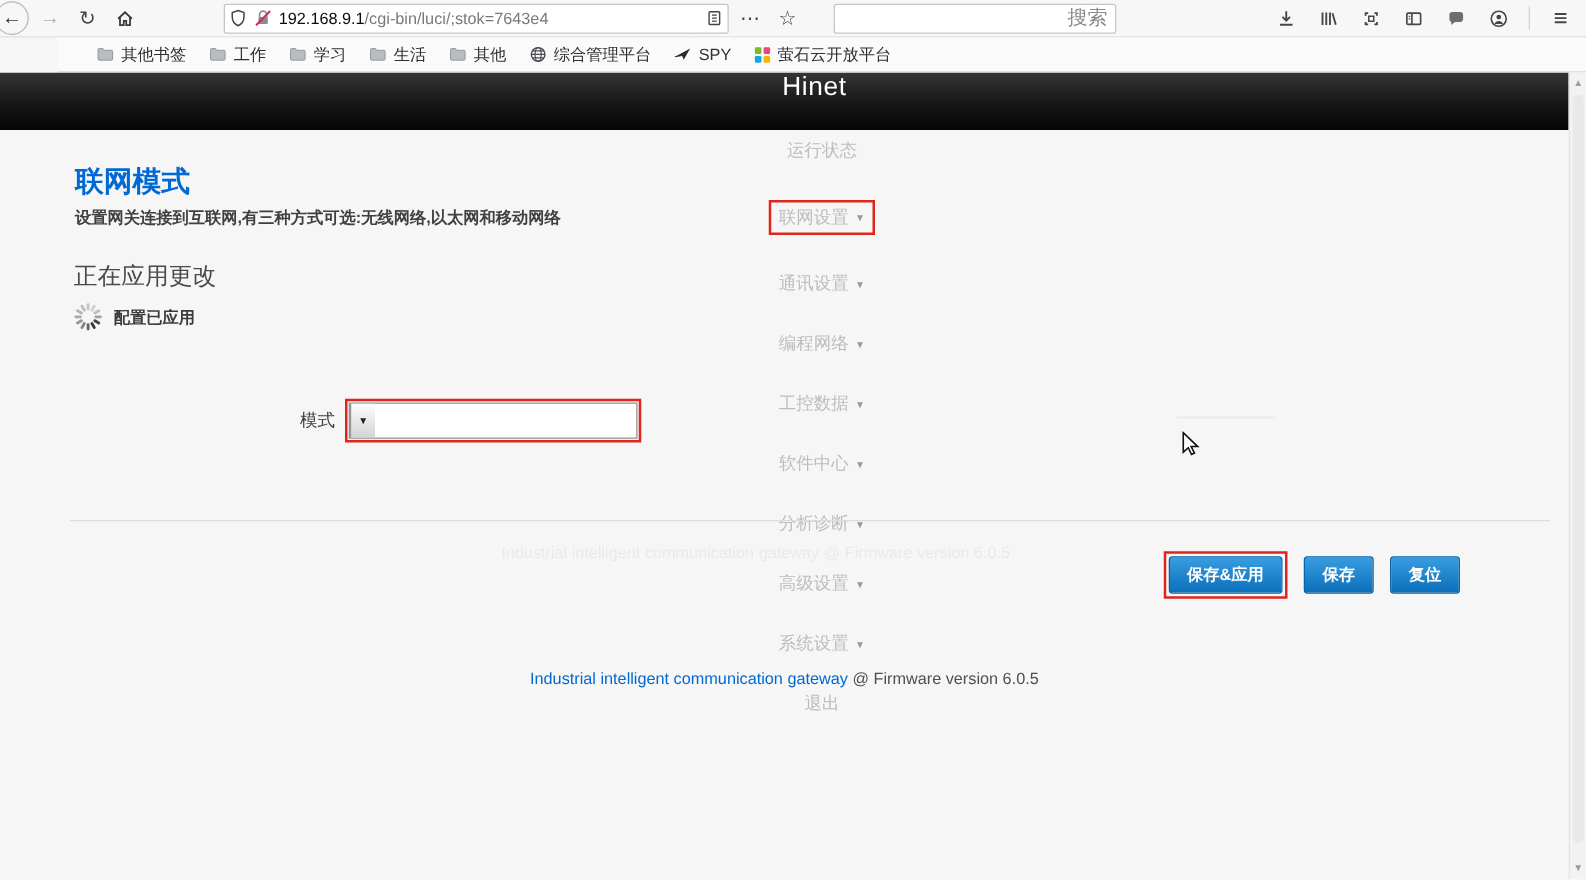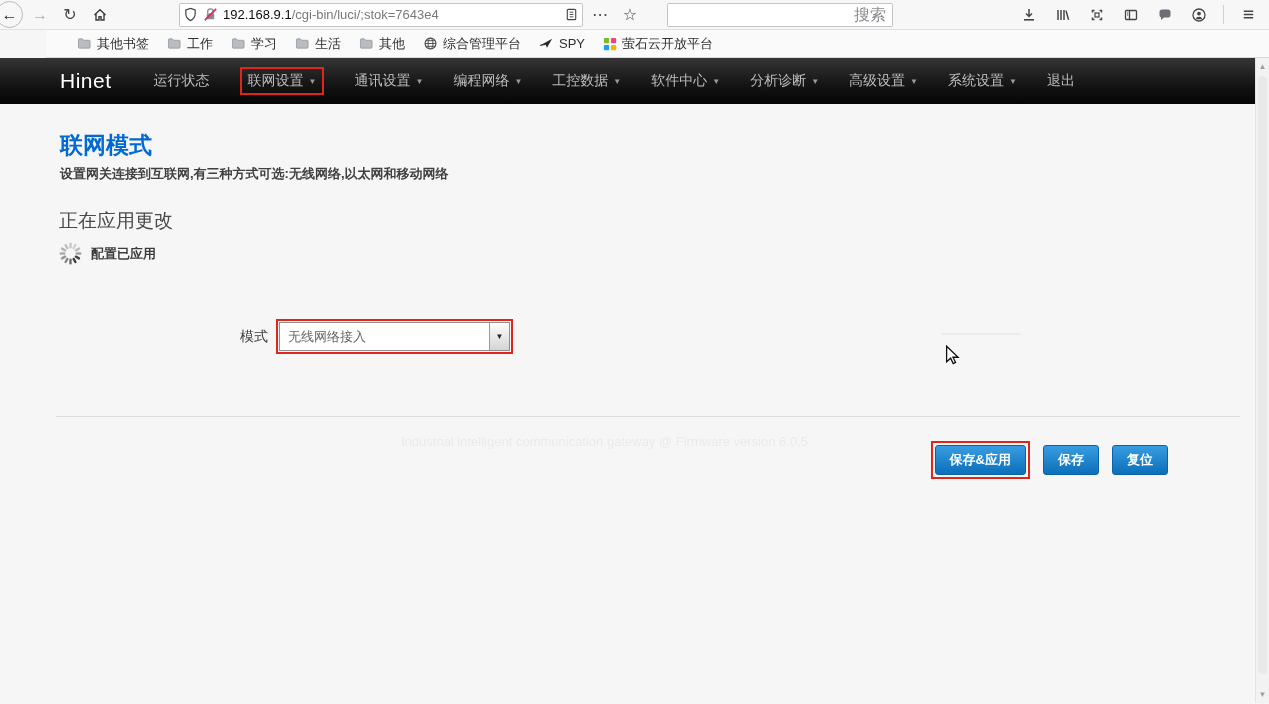--- a/index.html
+++ b/index.html
@@ -30,21 +30,21 @@
 
   
   .main { display:flex; height:645px; }
   .pagecol { width:1255px; background:#f6f6f6; overflow:hidden; }
   .scrollbar { width:14px; background:#f2f2f3; border-left:1px solid #e4e4e6; position:relative; }
   .sb-arrow { position:absolute; left:0; width:13px; text-align:center; font-size:8px; color:#9d9da3; }
   .sb-up { top:4px; } .sb-down { bottom:4px; }
   .sb-thumb { position:absolute; left:2px; top:18px; width:9px; height:598px; background:#e9e9eb; border-radius:4px; }
 
   
-  .navbar { height:46px; background:linear-gradient(180deg,#353535 0%,#161616 55%,#050505 100%); display:flex; align-items:center; padding-left:60px; gap:30px; }
+  .navbar { height:46px; background:linear-gradient(180deg,#353535 0%,#161616 55%,#050505 100%); display:flex; align-items:center; padding-left:60px; gap:30px;flex-direction:column; }
   .logo { color:#fff; font-size:21px; letter-spacing:0.5px; margin-right:12px; }
   .navitem { color:#bdbdbd; font-size:14px; display:flex; align-items:center; gap:5px; white-space:nowrap; }
   .caret { font-size:8px; color:#9a9a9a; }
   .red-box-nav { border:2px solid #e0251b; padding:3px 6px;justify-content:space-between; }
 
   
   .content { position:relative; height:599px; }
   .page-title { position:absolute; left:60px; top:26px; font-size:23px; font-weight:bold; color:#0069d4; }
   .page-subtitle { position:absolute; left:60px; top:61px; font-size:13px; color:#404040;font-weight:bold; }
   .status-heading { position:absolute; left:59px; top:104px; font-size:19px; color:#4a4a4a; }
@@ -290,21 +290,20 @@
             <rect x="14.6" y="3" width="2.8" height="7" rx="1.4" transform="rotate(300 16 16)" opacity="0.35"></rect>
             <rect x="14.6" y="3" width="2.8" height="7" rx="1.4" transform="rotate(330 16 16)" opacity="0.3"></rect>
           </g>
         </svg>
         <span class="status-text">配置已应用</span>
       </div>
 
       <div class="mode-label">模式</div>
       <div class="select-red-box">
         <div class="select-box">
-          <div class="select-text">无线网络接入</div>
           <div class="select-arrow-btn">
               <span>▼</span>
             </div>
         </div>
       </div>
 
       <div class="faint-line"></div>
       <svg class="cursor" width="17" height="20" viewBox="0 0 12 17">
           <path d="M1 1v13.2l3.4-3 2.2 4.6 2-1-2.2-4.4h4.4Z" fill="#fff" stroke="#111" stroke-width="1.1"></path>
         </svg>
@@ -314,20 +313,23 @@
       <div class="ghost-text"><span>Industrial intelligent communication gateway</span><span> @ Firmware version 6.0.5</span></div>
 
       <div class="btn-row">
         <span class="red-box-btn">
           <span class="btn">保存&amp;应用</span>
         </span>
         <span class="btn">保存</span>
         <span class="btn">复位</span>
       </div>
 
+      <div class="footer">
+        <a href="#">Industrial intelligent communication gateway</a><span> @ Firmware version 6.0.5</span>
+      </div>
     </div>
   </div>
 
   <div class="scrollbar">
     <div class="sb-arrow sb-up">▲</div>
     <div class="sb-thumb"></div>
     <div class="sb-arrow sb-down">▼</div>
   </div>
 </div>
 

